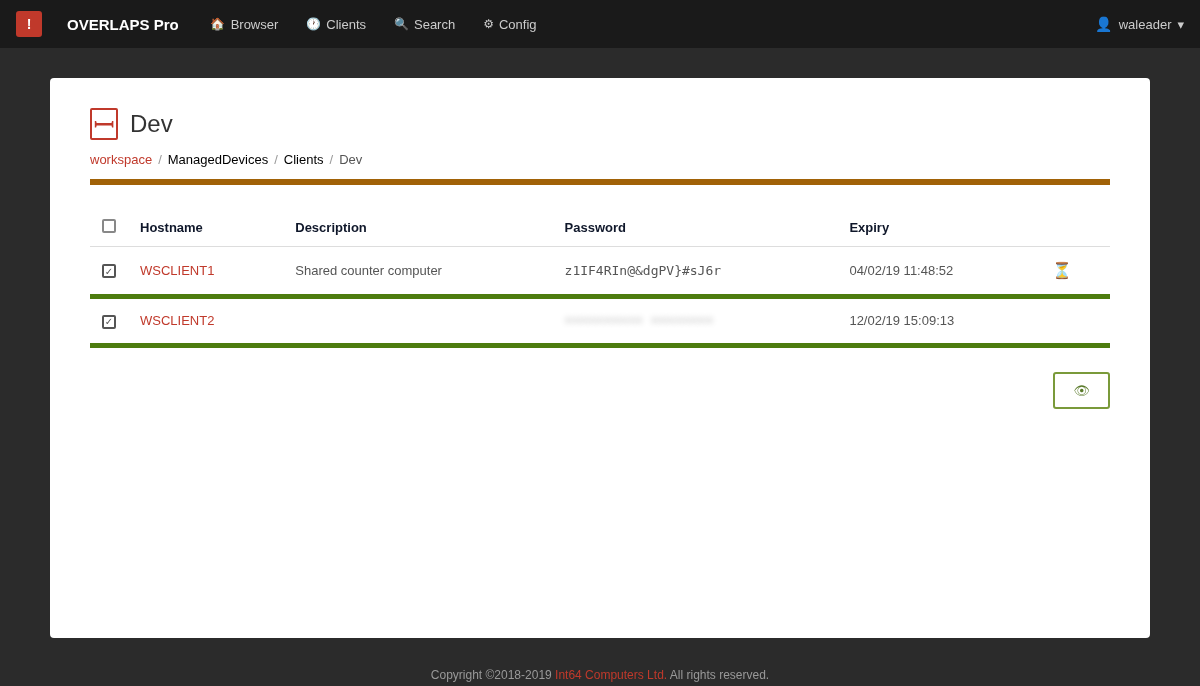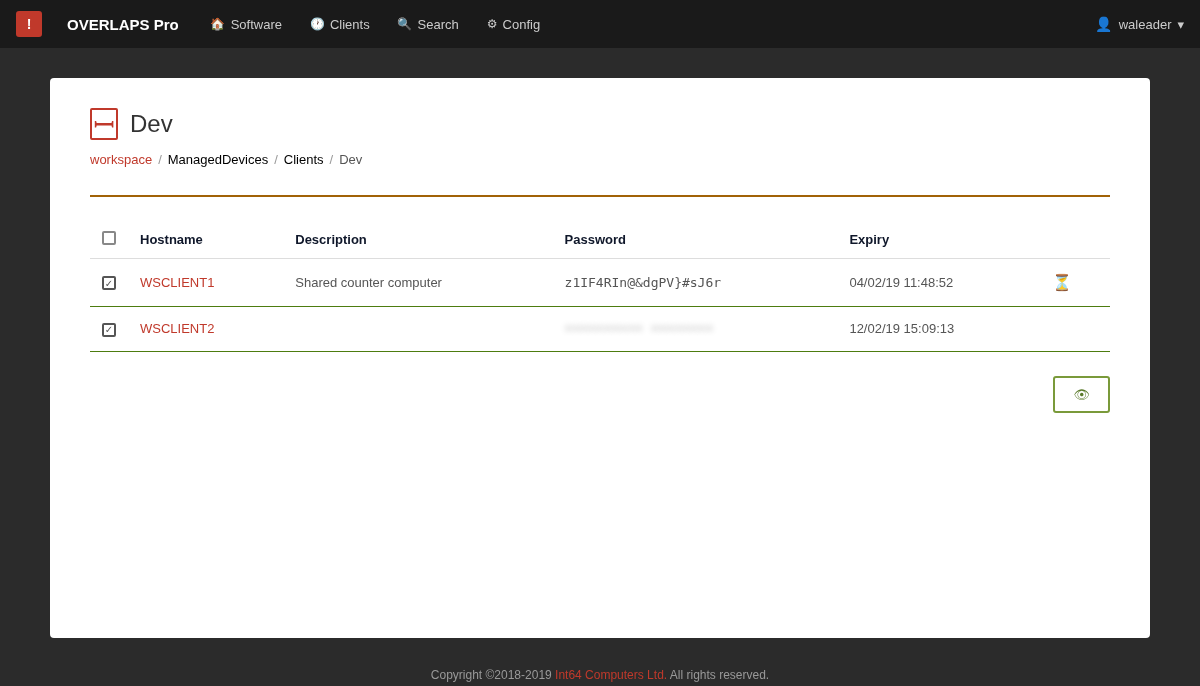--- a/index.html
+++ b/index.html
@@ -105,22 +105,22 @@
       font-weight: 400;
     }
 
     
     .breadcrumb {
       display: flex;
       align-items: center;
       gap: 6px;
       font-size: 13px;
       margin-bottom: 24px;
-      padding-bottom: 28px;
-      border-bottom: 2px solid #a16207;
+      padding-bottom: 12px;
+      border-bottom: 6px solid #a16207;
     }
     .breadcrumb-item-first {
       color: #c0392b;
       cursor: pointer;
       font-weight: 500;
     }
     .breadcrumb-separator { color: #999; }
     .breadcrumb-item {
       color: #000000;
       cursor: pointer;
@@ -142,21 +142,21 @@
       font-size: 13px;
       color: #0f172a;
     }
     .data-table th.checkbox-col {
       width: 36px;
     }
     .data-table td {
       padding: 14px 12px;
       font-size: 13px;
       color: #555;
-      border-bottom: 1px solid #4d7c0f;
+      border-bottom: 5px solid #4d7c0f;
       vertical-align: middle;
     }
     .data-table td.checkbox-col { width: 36px; }
 
     .hostname-link {
       color: #c0392b;
       cursor: pointer;
       font-weight: 500;
       text-decoration: none;
     }
@@ -234,21 +234,21 @@
 <nav class="navbar">
   <div class="navbar-brand">
     <div class="brand-logo">
       <span>!</span>
     </div>
     <span class="brand-name">OVERLAPS Pro</span>
   </div>
   <div class="nav-links">
     <a class="nav-link">
       <span class="nav-icon">🏠</span>
-      <span>Software</span>
+      <span>Browser</span>
     </a>
     <a class="nav-link">
       <span class="nav-icon">🕐</span>
       <span>Clients</span>
     </a>
     <a class="nav-link">
       <span class="nav-icon">🔍</span>
       <span>Search</span>
     </a>
     <a class="nav-link">

